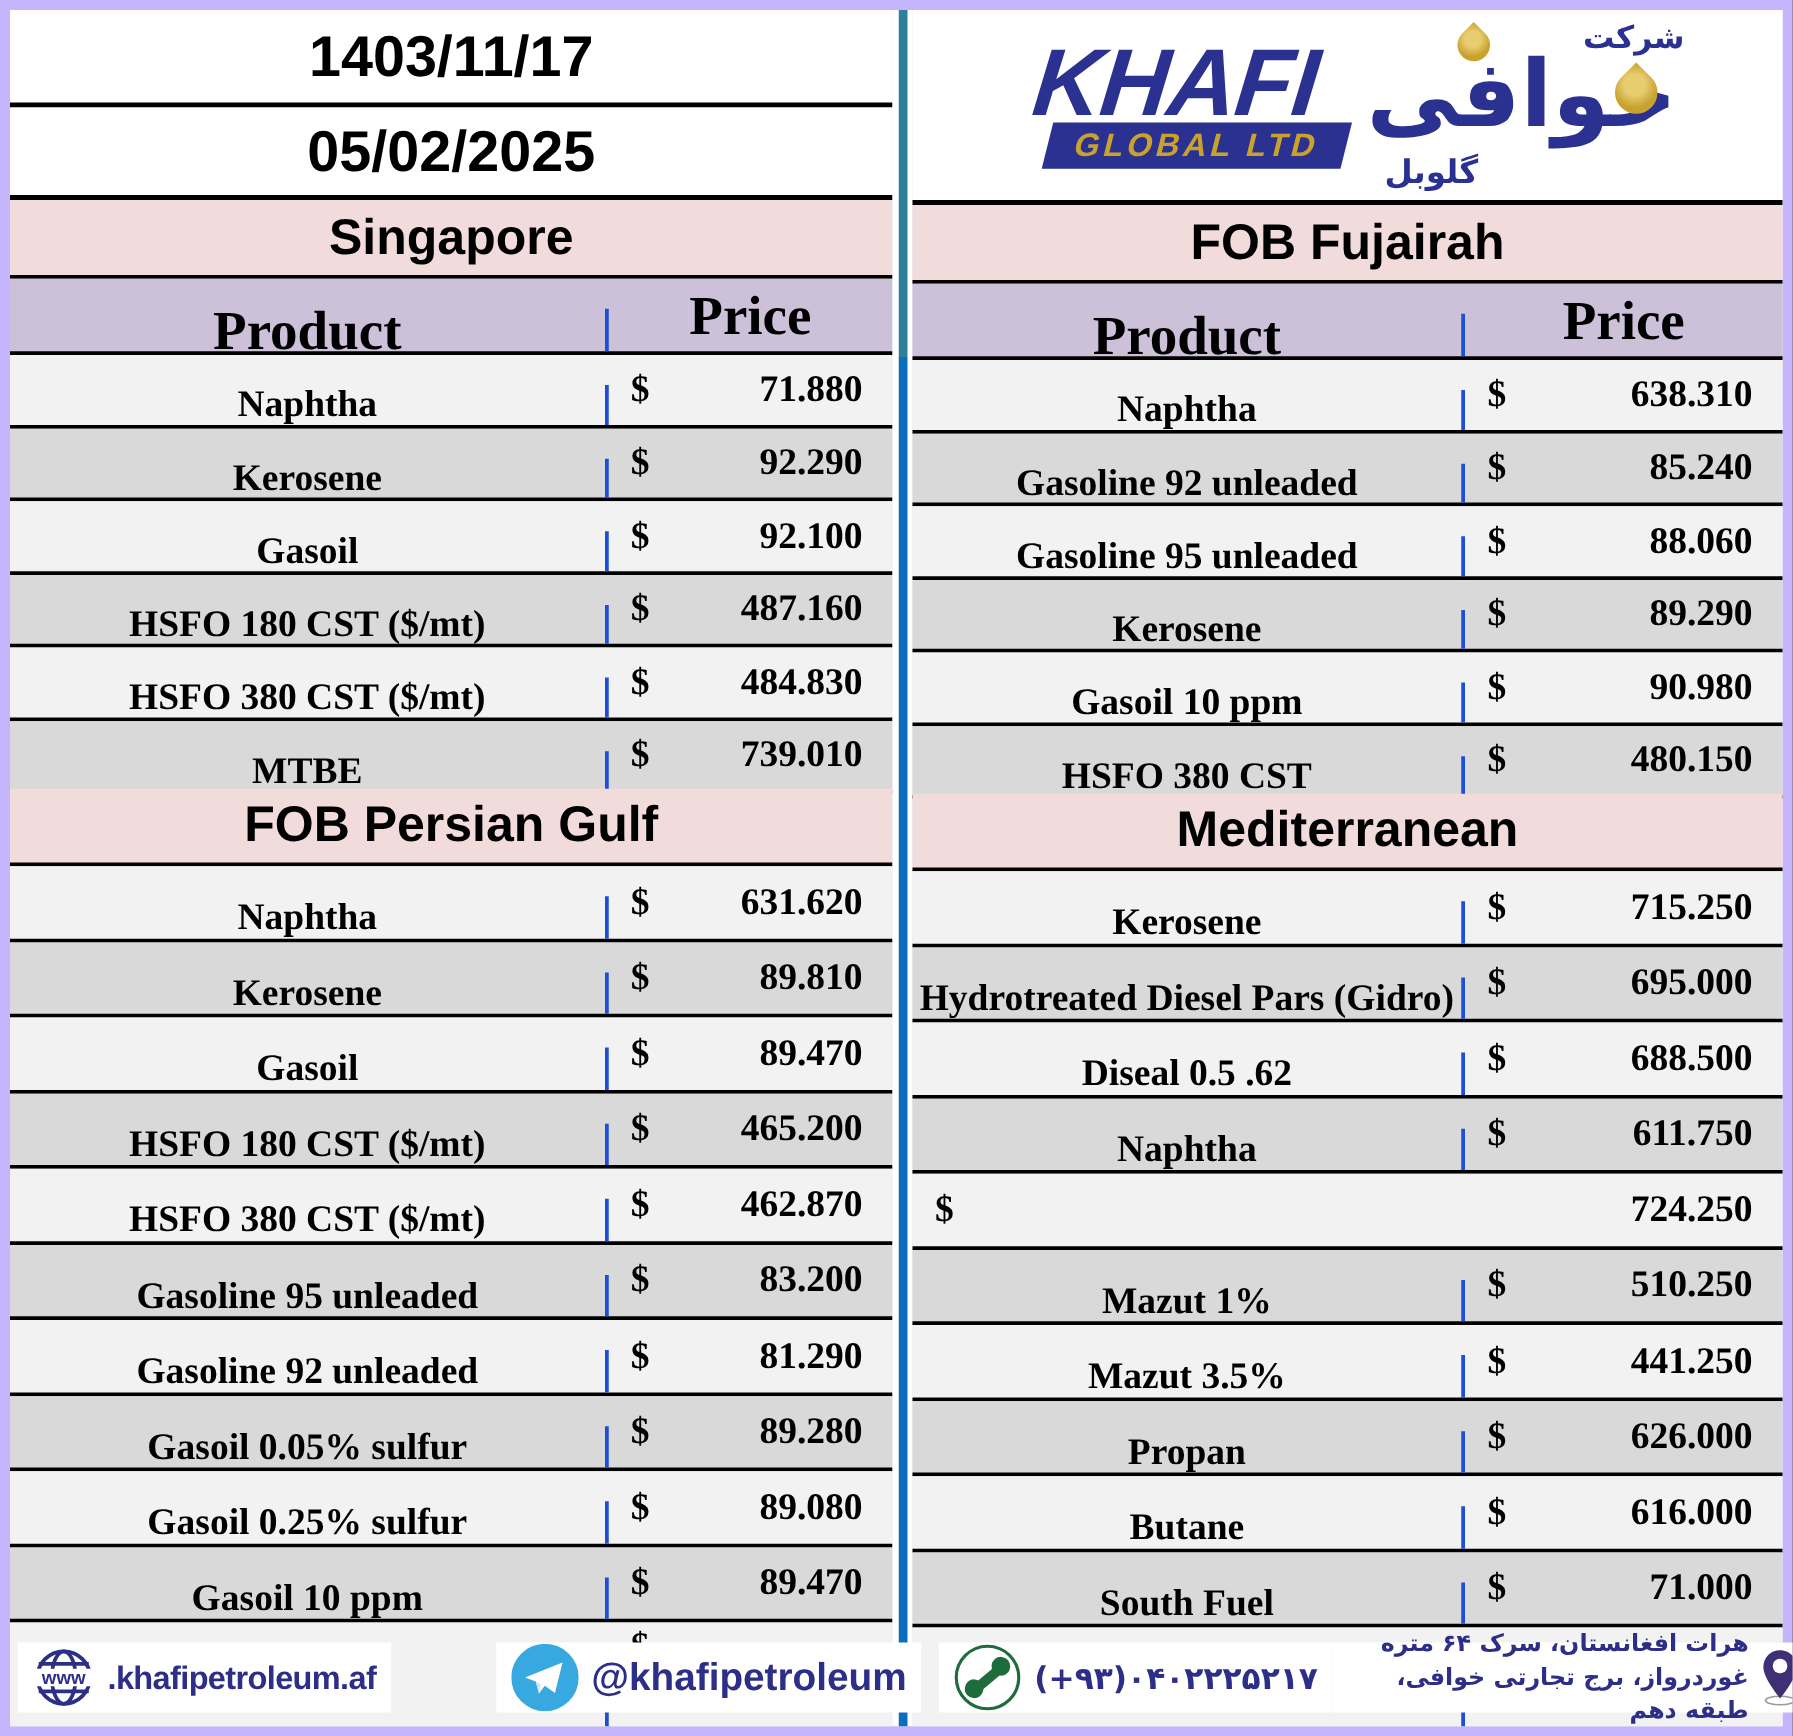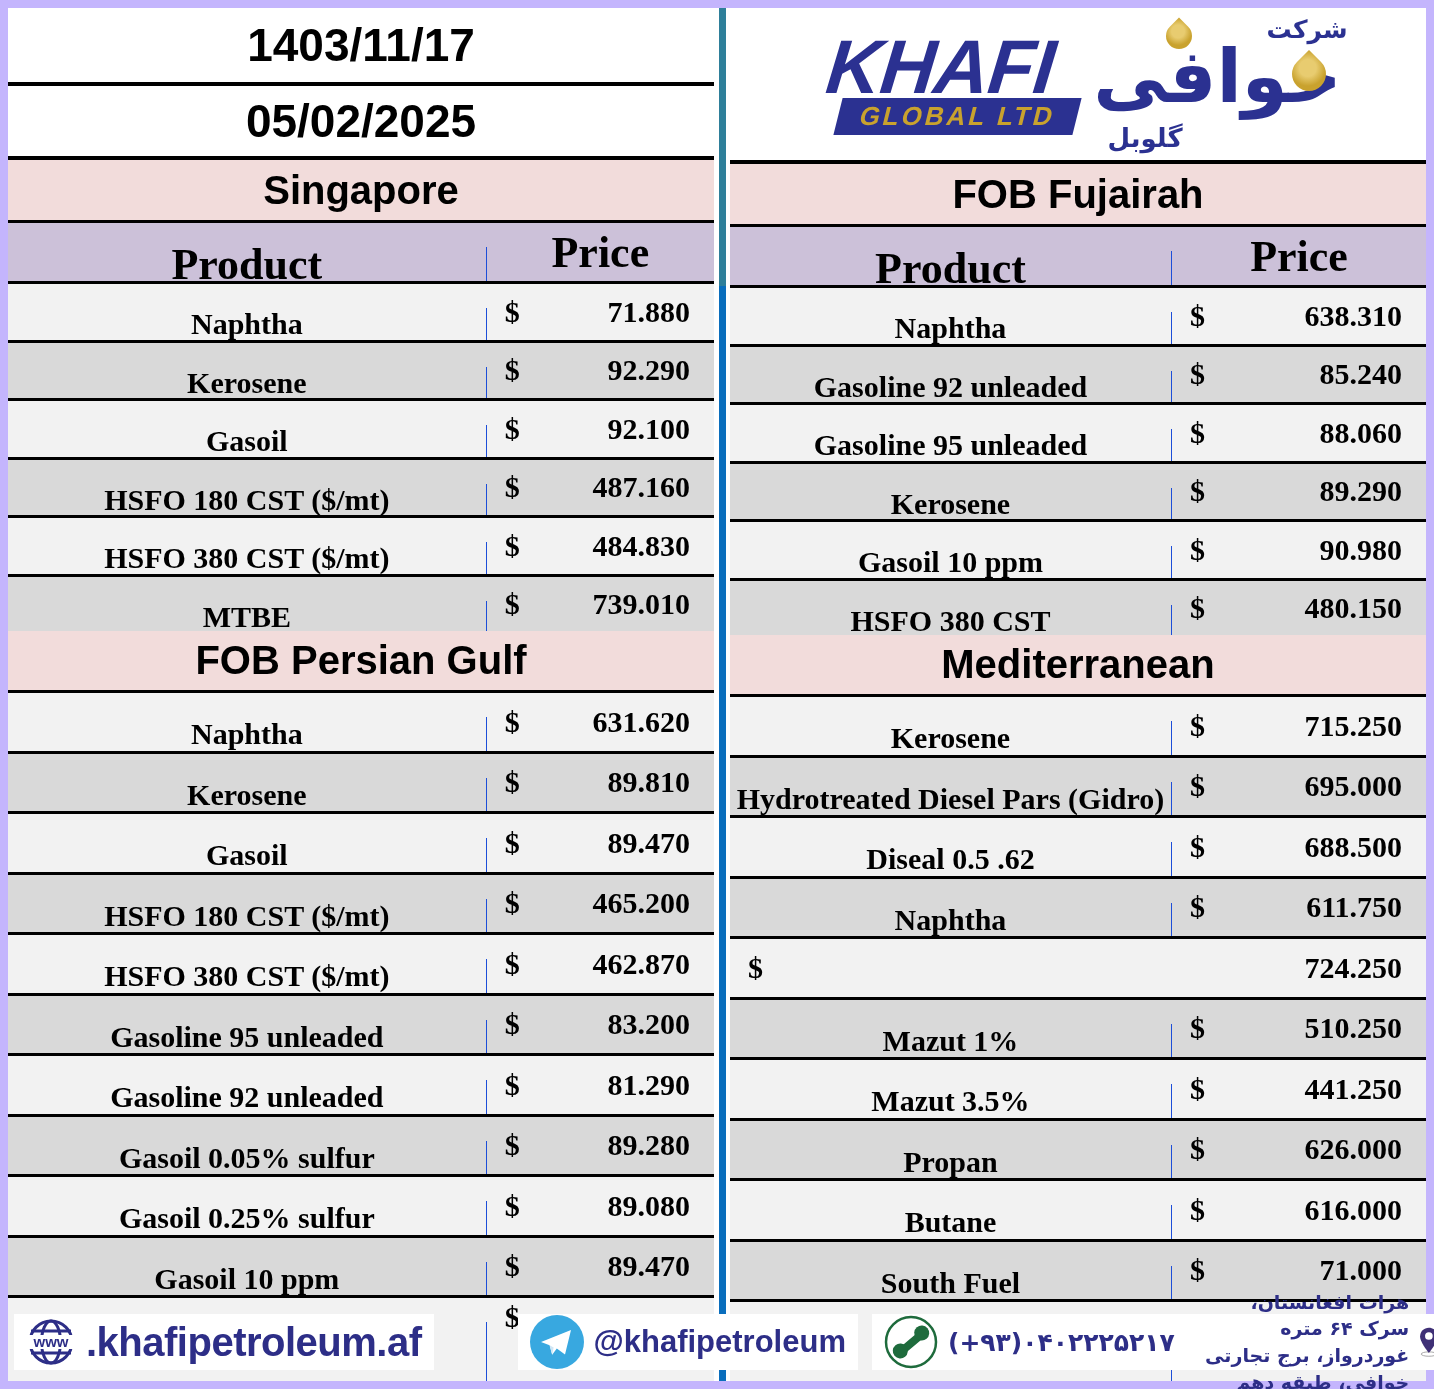--- a/index.html
+++ b/index.html
@@ -20,21 +20,21 @@
   .logo-cell{height:156px;border-bottom:4px solid #000;display:flex;align-items:center;justify-content:center;
     gap:26px;background:#fff;box-sizing:border-box;}
   .sec-header{height:63px;background:#f2dcdb;border-bottom:3px solid #000;display:flex;align-items:center;justify-content:center;
     font-family:"Liberation Sans",sans-serif;font-weight:bold;font-size:40px;color:#000;box-sizing:border-box;}
   .sec-header.sec2{height:62px;}
   .col-header{height:61px;background:#ccc1d9;border-bottom:3px solid #000;display:flex;
     font-weight:bold;font-size:44px;box-sizing:border-box;}
   .col-header .hcell{display:flex;align-items:center;justify-content:center;box-sizing:border-box;}
   .panel.left  .w-prod{width:67.8%;}
   .panel.right .w-prod{width:63.5%;}
-  .w-prod{border-right:1px solid #1d4ed8;margin-top:24px;}
+  .w-prod{border-right:3px solid #1d4ed8;margin-top:24px;}
   .w-price{flex:1;}
   
   .rows{display:flex;flex-direction:column;box-sizing:border-box;}
   .rows-a{height:347px;}
   .rows-b{height:605px;}
   .trow{flex:1;display:flex;border-bottom:3px solid #000;box-sizing:border-box;}
   .trow.light{background:#f2f2f2;}
   .trow.dark{background:#d9d9d9;}
   .cell{box-sizing:border-box;}
   .cell-product{display:flex;align-items:center;justify-content:center;font-weight:bold;font-size:30px;color:#000;
@@ -45,21 +45,21 @@
   .partial-row{flex:1;display:flex;background:#f2f2f2;box-sizing:border-box;}
   .partial-row .cell-price{align-items:flex-start;padding-top:2px;}
   
   .footer{position:absolute;left:14px;right:10px;bottom:19px;height:56px;display:flex;align-items:center;
     font-family:"Liberation Sans",sans-serif;font-weight:bold;color:#2d2e87;}
   .fgroup{background:#fff;display:flex;align-items:center;gap:10px;padding:4px 12px;height:56px;box-sizing:border-box;}
   .fgroup.web{}
   .fgroup.tg{margin-left:84px;}
   .fgroup.ph{margin-left:14px;}
   .fgroup.addr{margin-left:auto;}
-  .flink{font-size:40px;letter-spacing:-0.5px;}
+  .flink{font-size:26px;letter-spacing:-0.5px;}
   .tg-text{font-size:31px;text-align:center;}
   .ph-text{font-size:25px;direction:ltr;unicode-bidi:isolate;font-family:"DejaVu Sans",sans-serif;letter-spacing:1px;}
   .addr-text{font-size:19px;line-height:1.4;text-align:right;direction:rtl;font-family:"DejaVu Sans",sans-serif;}
   
   .logo-left{display:flex;flex-direction:column;align-items:center;}
   .logo-khafi{font-family:"Liberation Sans",sans-serif;font-weight:bold;font-style:italic;font-size:76px;
     color:#2b3191;letter-spacing:-1px;transform:skewX(-6deg);line-height:0.9;}
   .logo-band{background:#2b3191;color:#c9a22e;font-family:"Liberation Sans",sans-serif;font-weight:bold;
     font-size:26px;letter-spacing:3px;padding:3px 22px;transform:skewX(-14deg);margin-top:-4px;margin-left:34px;}
   .logo-ar{position:relative;width:248px;height:142px;color:#2b3191;font-family:"DejaVu Sans",sans-serif;font-weight:bold;}

